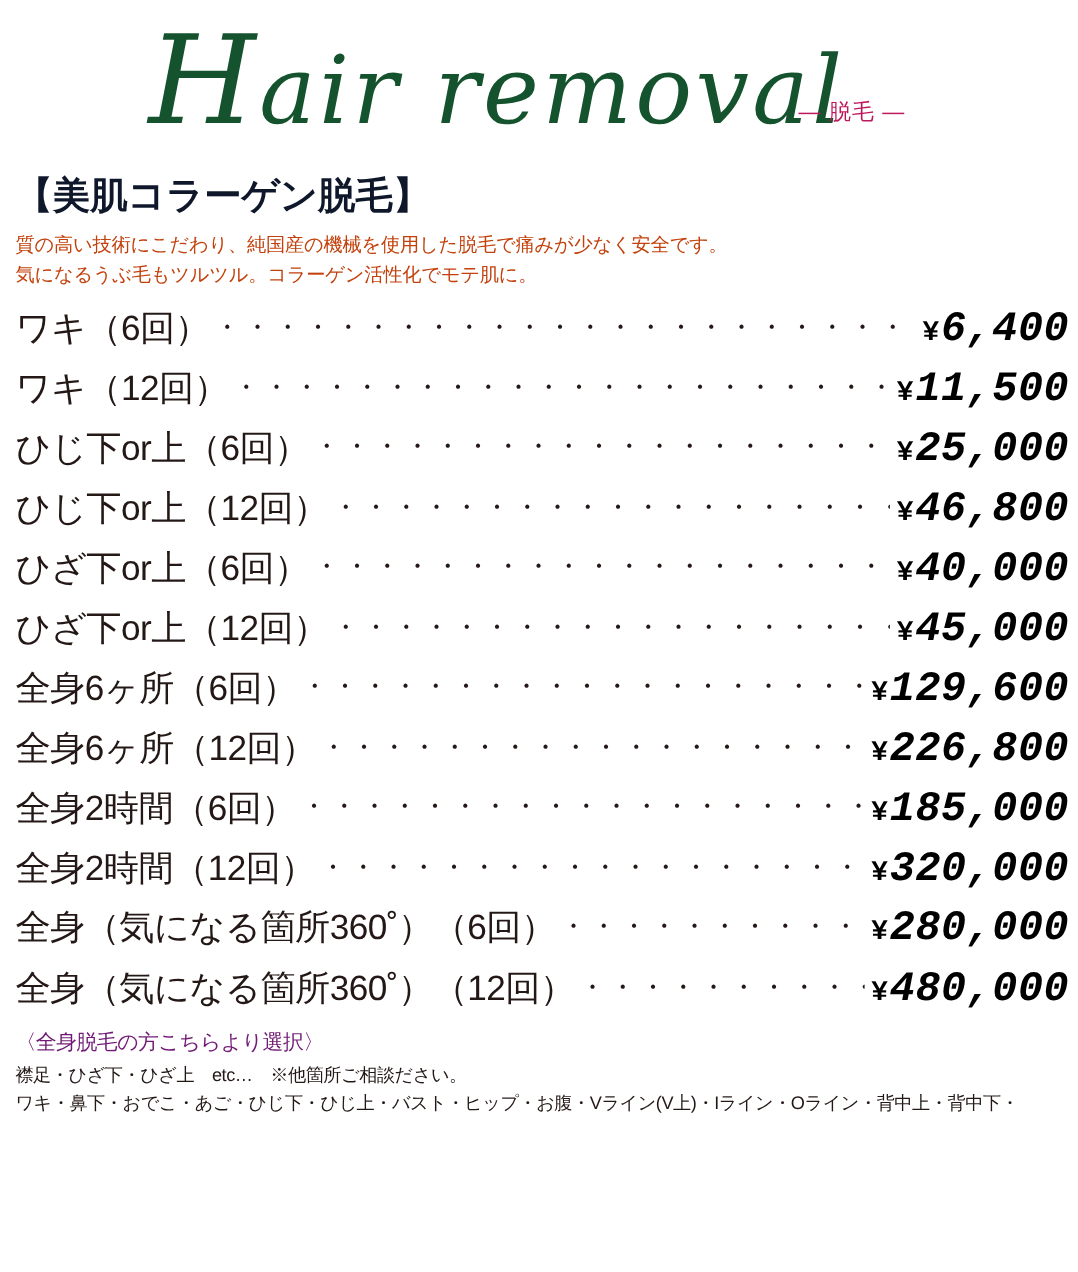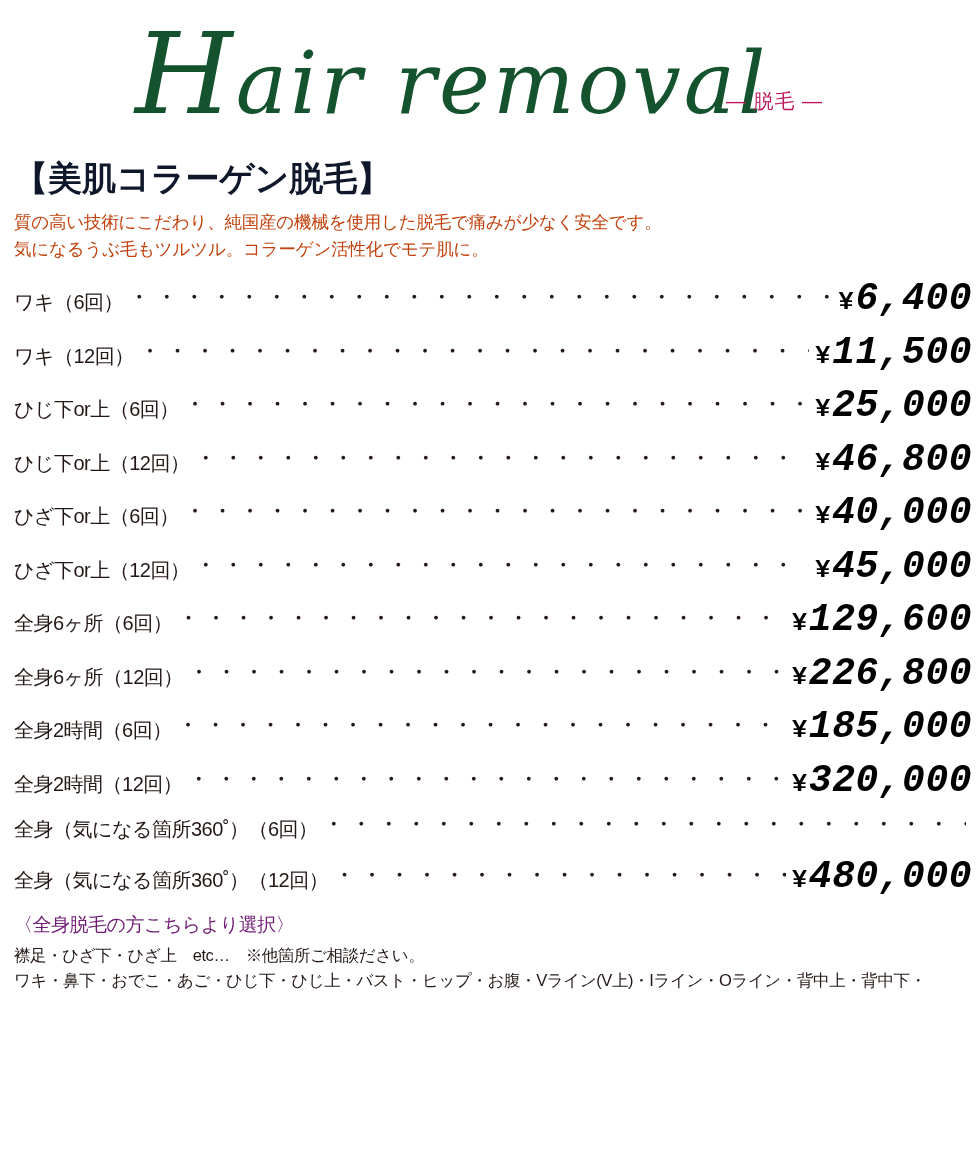--- a/index.html
+++ b/index.html
@@ -72,21 +72,21 @@
     padding: 0 8px 0 14px;
   }
   .price-row {
     display: flex;
     align-items: baseline;
     width: 100%;
     margin-bottom: 10.5px;
     white-space: nowrap;
   }
   .price-name {
-    font-size: 20px;
+    font-size: 32px;
     color: #231815;
     letter-spacing: -0.5px;
     flex: 0 0 auto;
   }
   .dots {
     flex: 1 1 auto;
     overflow: hidden;
     white-space: nowrap;
     font-size: 24px;
     color: #231815;
@@ -193,20 +193,21 @@
       <span class="price-value"><span class="yen">¥</span><span>185,000</span></span>
     </div>
     <div class="price-row">
       <span class="price-name">全身2時間（12回）</span>
       <span class="dots">・・・・・・・・・・・・・・・・・・・・・・・・・・・・・・・・・・・・・・・・・・・・・・・・・・・・・・・・・・・・・・・・</span>
       <span class="price-value"><span class="yen">¥</span><span>320,000</span></span>
     </div>
     <div class="price-row">
       <span class="price-name">全身（気になる箇所360˚）（6回）</span>
       <span class="dots">・・・・・・・・・・・・・・・・・・・・・・・・・・・・・・・・・・・・・・・・・・・・・・・・・・・・・・・・・・・・・・・・</span>
+      <span class="price-value"><span class="yen">¥</span><span>280,000</span></span>
     </div>
     <div class="price-row">
       <span class="price-name">全身（気になる箇所360˚）（12回）</span>
       <span class="dots">・・・・・・・・・・・・・・・・・・・・・・・・・・・・・・・・・・・・・・・・・・・・・・・・・・・・・・・・・・・・・・・・</span>
       <span class="price-value"><span class="yen">¥</span><span>480,000</span></span>
     </div>
   </div>
 
 <div class="footnote">
   <div class="footnote-title">〈全身脱毛の方こちらより選択〉</div>

